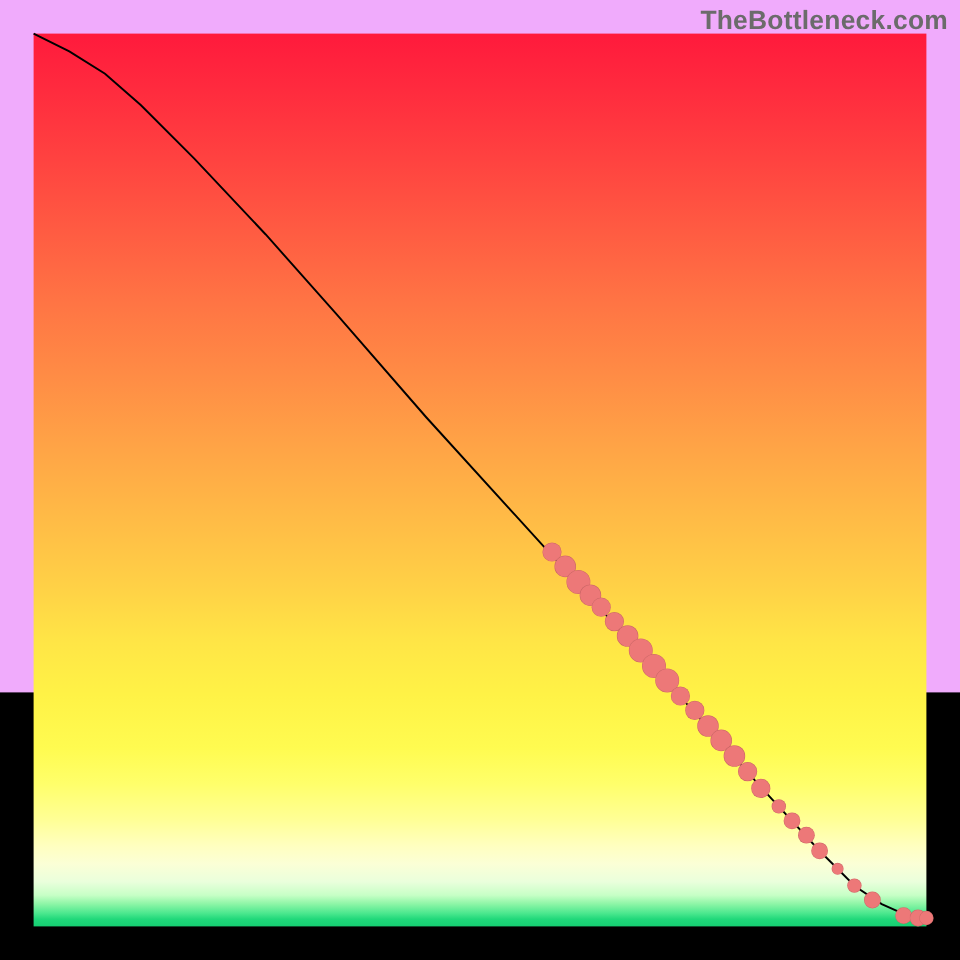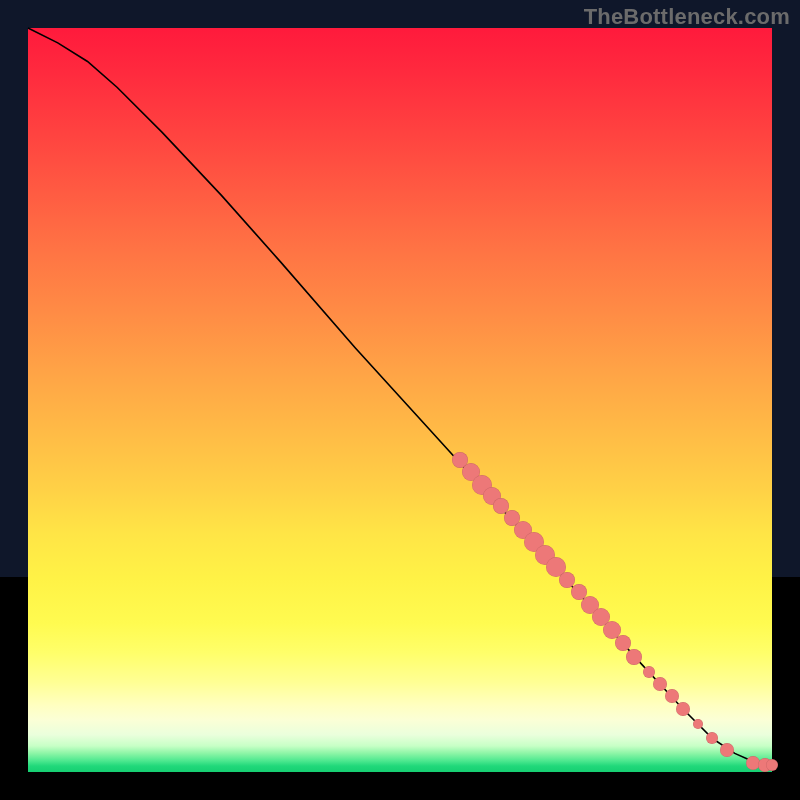--- a/index.html
+++ b/index.html
@@ -7,21 +7,21 @@
     padding: 0;
     width: 800px;
     height: 800px;
     background: #000;
     overflow: hidden;
   }
   .stage {
     position: relative;
     width: 800px;
     height: 577px;
-    background: #0f172a;
+    background: #f0abfc;
   }
   .plot-area {
     position: absolute;
     left: 28px;
     top: 28px;
     width: 744px;
     height: 744px;
     
     background: linear-gradient(to bottom,
        #ff1a3c 0%,

